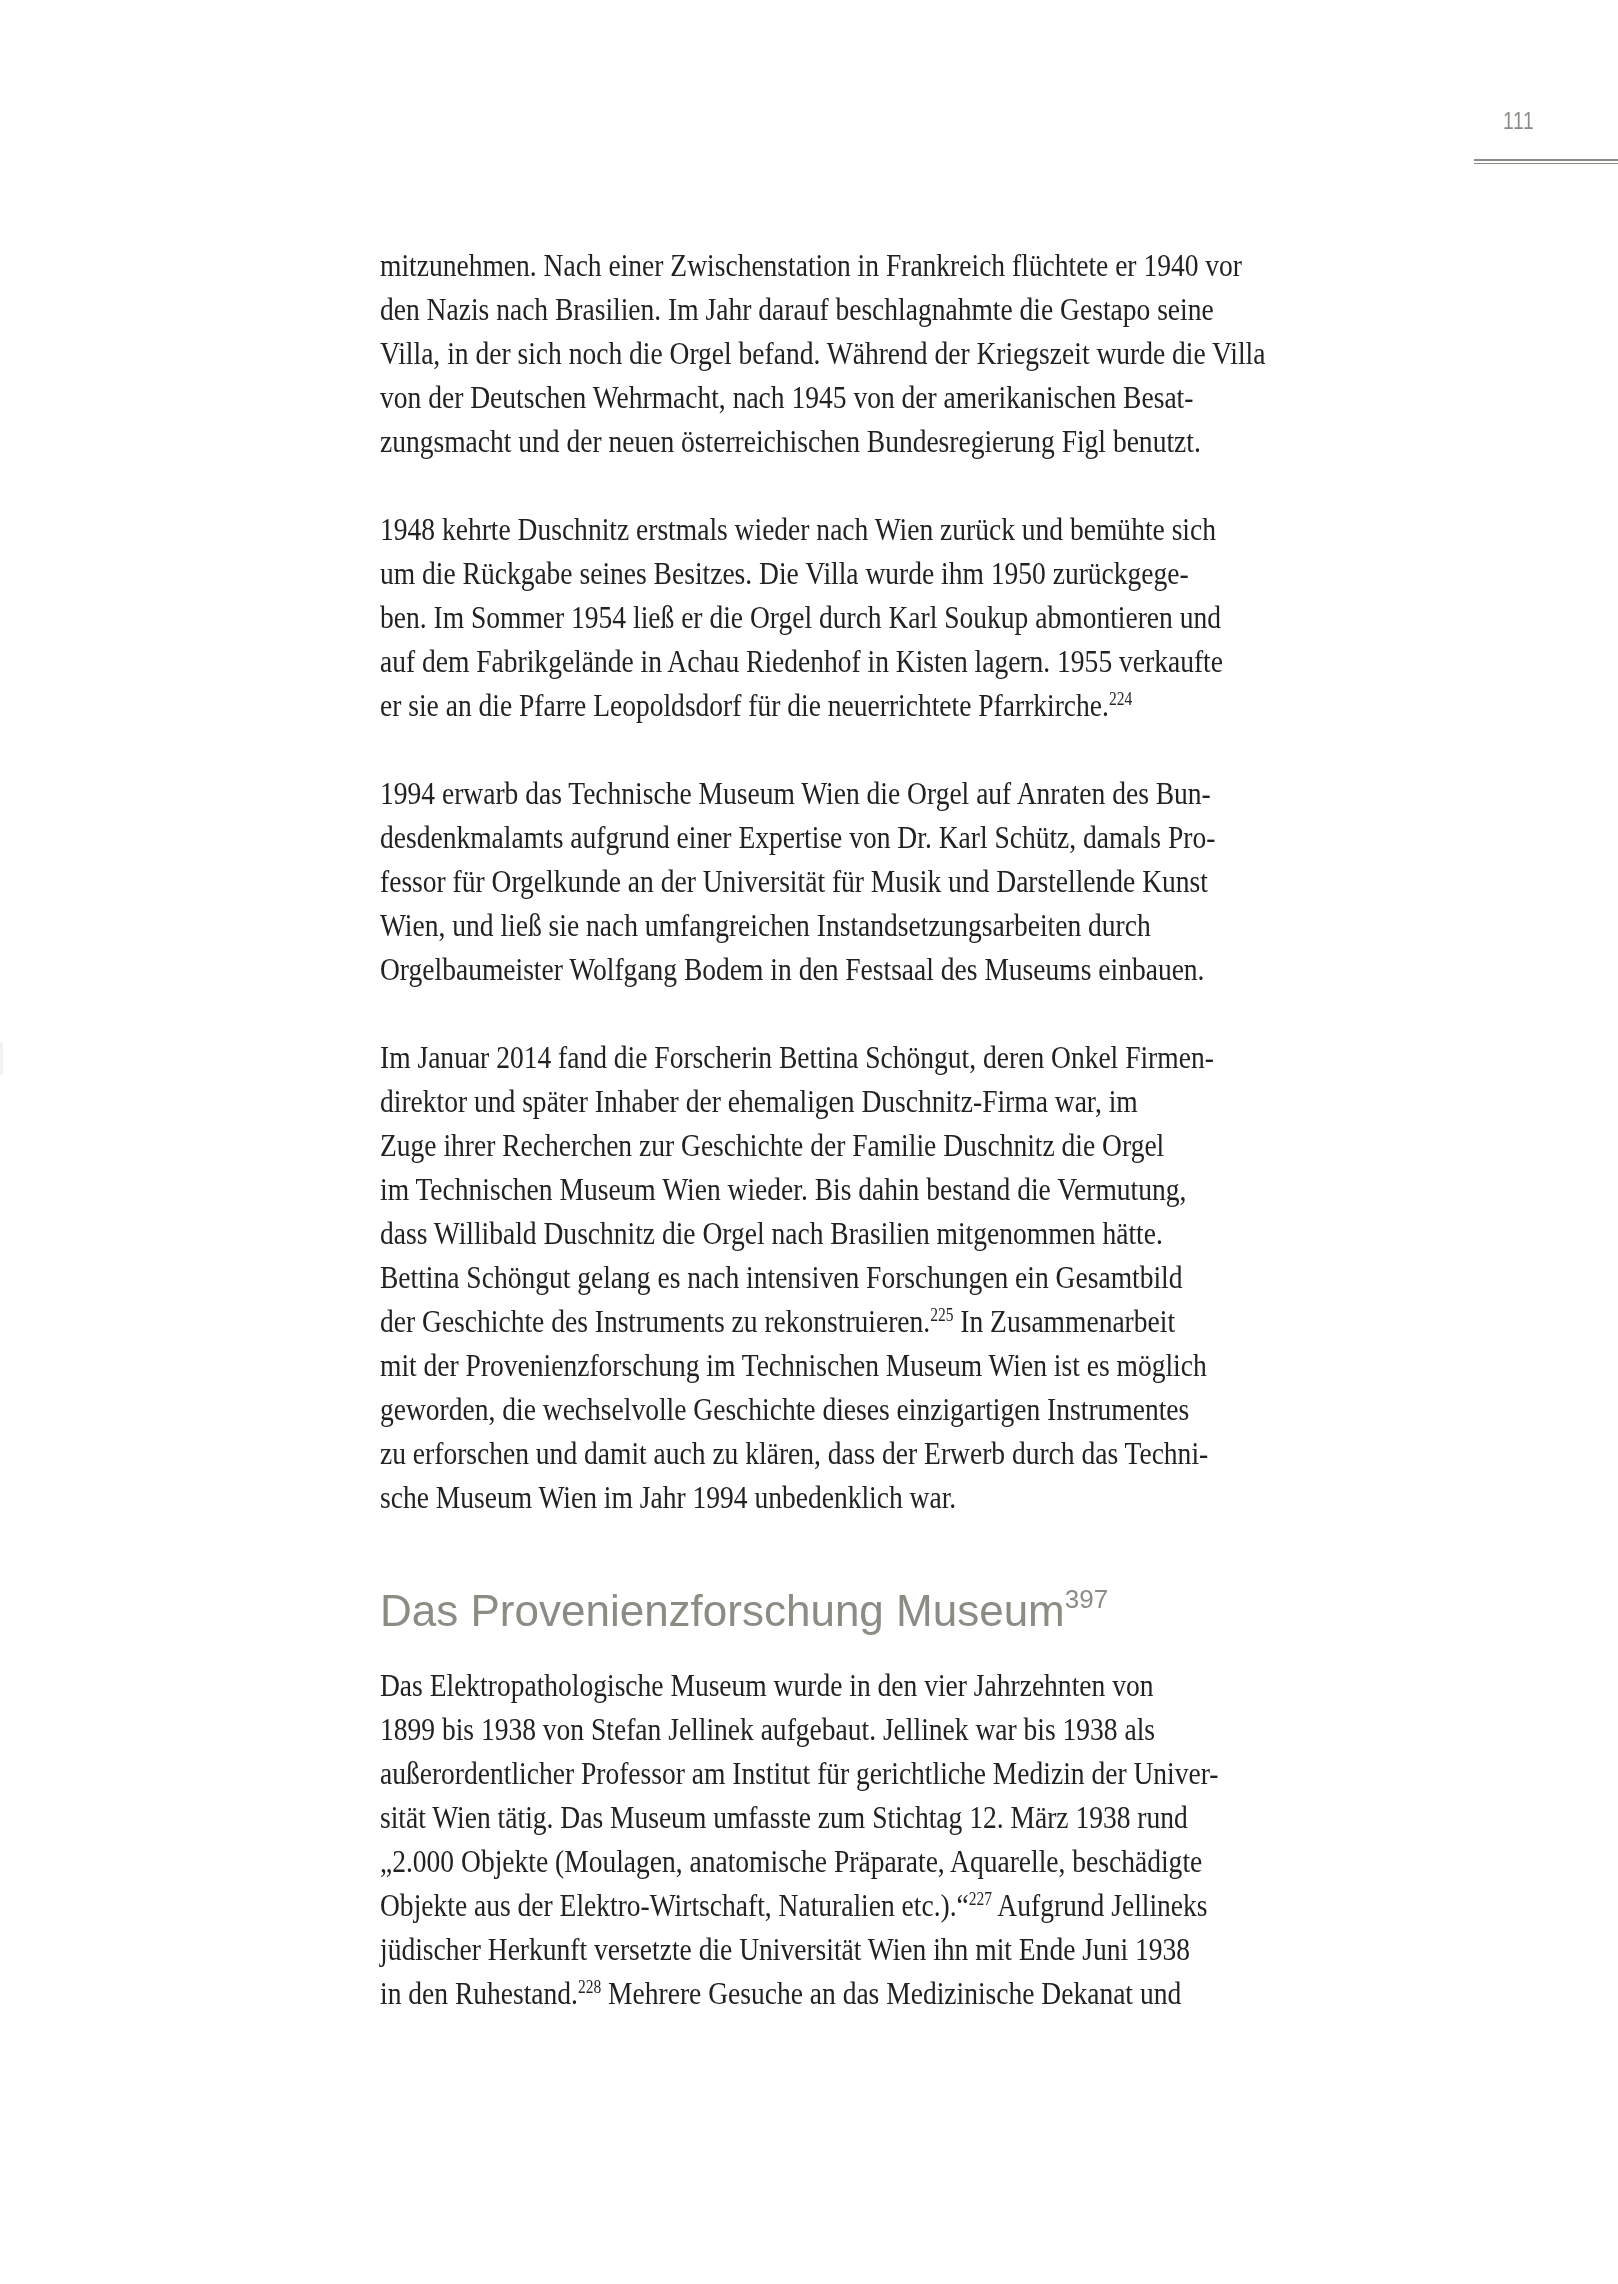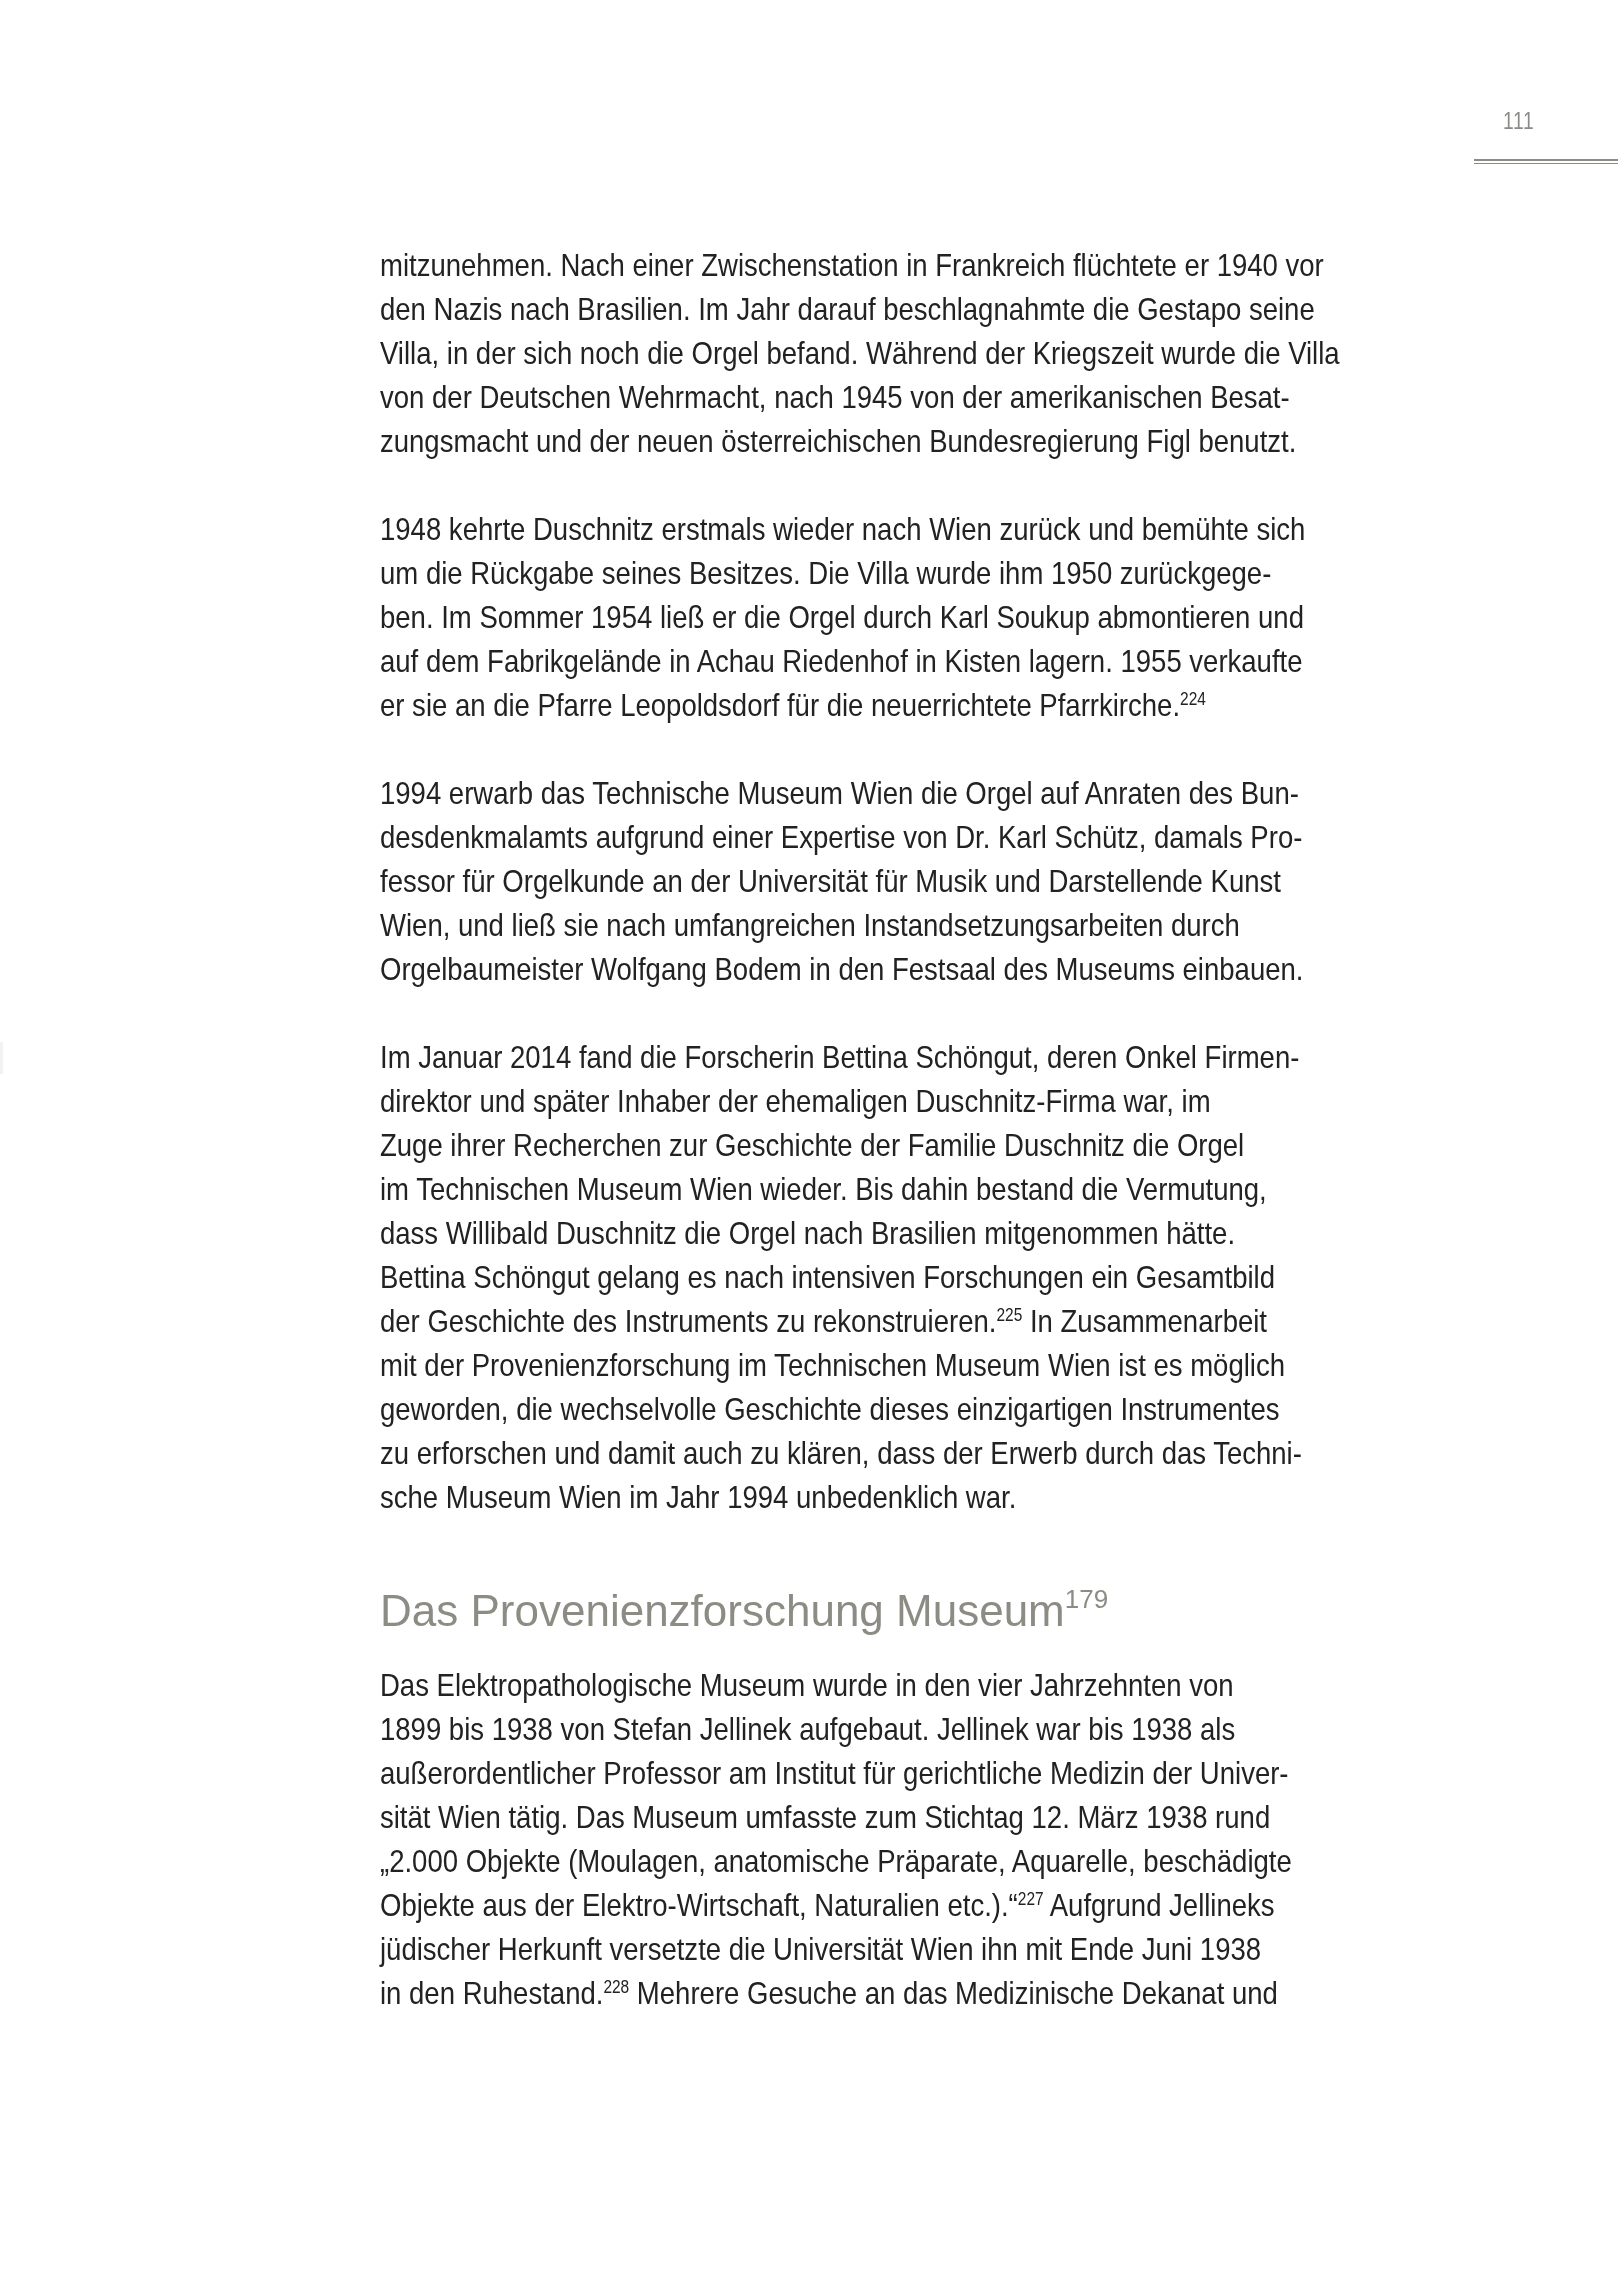--- a/index.html
+++ b/index.html
@@ -12,21 +12,21 @@
   }
   .header-rule {
     position: absolute; left: 1474px; top: 159px; width: 144px; height: 4.9px;
     border-top: 2.4px solid #8c8c86; border-bottom: 1.6px solid #8c8c86;
     box-sizing: border-box;
   }
   .content {
     position: absolute; left: 380px; top: 243px; width: 1076px;
   }
   .para {
-    font-family: Liberation Sans, sans-serif; font-size: 32px; line-height: 44px;
+    font-family: Liberation Serif, serif; font-size: 32px; line-height: 44px;
     color: #222222; margin: 0 0 44px 0; white-space: nowrap;
   }
   .para .line { display: block; transform: scaleX(0.86); transform-origin: left center; }
   sup { font-size: 18px; vertical-align: 11.3px; line-height: 0; }
   .heading {
     font-family: "Liberation Sans", sans-serif; font-size: 44px; line-height: 57px;
     color: #8d8c84; font-weight: normal; margin: 63px 0 24px 0;
   }
   .heading sup { font-size: 26px; vertical-align: 18px; }
   .left-mark {
@@ -73,21 +73,21 @@
     <span class="line">im Technischen Museum Wien wieder. Bis dahin bestand die Vermutung,</span>
     <span class="line">dass Willibald Duschnitz die Orgel nach Brasilien mitgenommen hätte.</span>
     <span class="line">Bettina Schöngut gelang es nach intensiven Forschungen ein Gesamtbild</span>
     <span class="line"><span>der Geschichte des Instruments zu rekonstruieren.</span><sup>225</sup><span> In Zusammenarbeit</span></span>
     <span class="line">mit der Provenienzforschung im Technischen Museum Wien ist es möglich</span>
     <span class="line">geworden, die wechselvolle Geschichte dieses einzigartigen Instrumentes</span>
     <span class="line">zu erforschen und damit auch zu klären, dass der Erwerb durch das Techni-</span>
     <span class="line">sche Museum Wien im Jahr 1994 unbedenklich war.</span>
   </p>
 
-  <h2 class="heading"><span>Das Provenienzforschung Museum</span><sup>179</sup></h2>
+  <h2 class="heading"><span>Das Provenienzforschung Museum</span><sup>397</sup></h2>
 
   <p class="para">
     <span class="line">Das Elektropathologische Museum wurde in den vier Jahrzehnten von</span>
     <span class="line">1899 bis 1938 von Stefan Jellinek aufgebaut. Jellinek war bis 1938 als</span>
     <span class="line">außerordentlicher Professor am Institut für gerichtliche Medizin der Univer-</span>
     <span class="line">sität Wien tätig. Das Museum umfasste zum Stichtag 12. März 1938 rund</span>
     <span class="line">„2.000 Objekte (Moulagen, anatomische Präparate, Aquarelle, beschädigte</span>
     <span class="line"><span>Objekte aus der Elektro-Wirtschaft, Naturalien etc.).“</span><sup>227</sup><span> Aufgrund Jellineks</span></span>
     <span class="line">jüdischer Herkunft versetzte die Universität Wien ihn mit Ende Juni 1938</span>
     <span class="line"><span>in den Ruhestand.</span><sup>228</sup><span> Mehrere Gesuche an das Medizinische Dekanat und</span></span>

